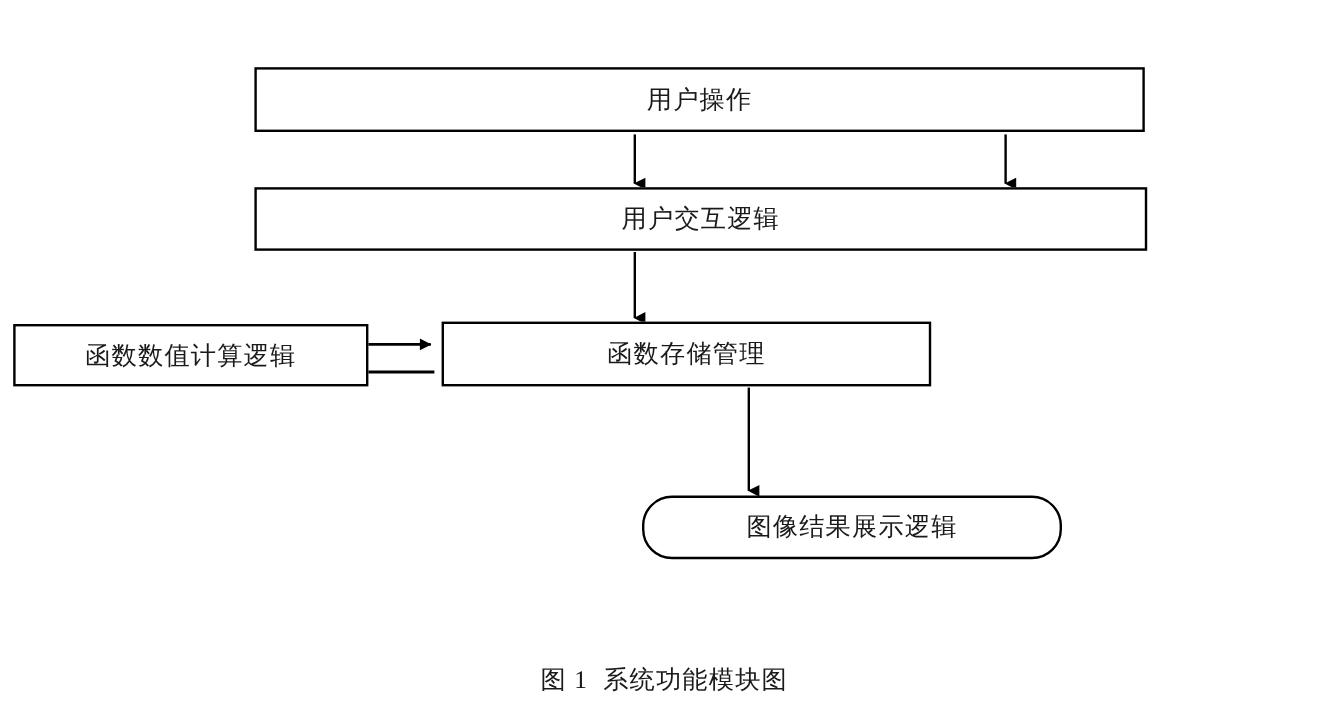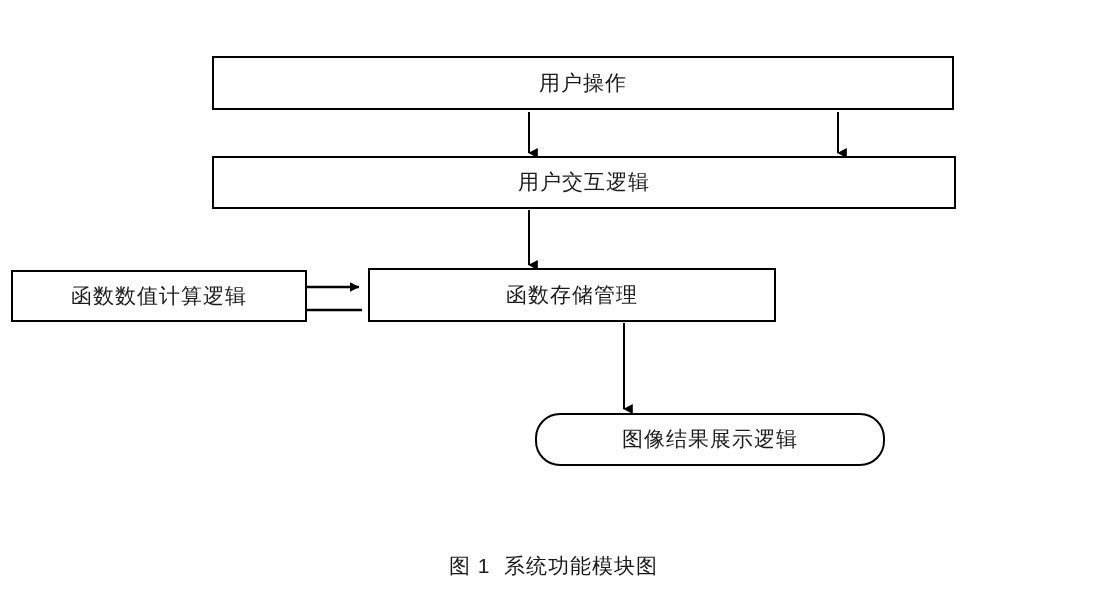--- a/index.html
+++ b/index.html
@@ -44,21 +44,21 @@
     width: 1107px;
     height: 599px;
     pointer-events: none;
   }
   .caption {
     position: absolute;
     left: 0;
     top: 552px;
     width: 1107px;
     text-align: center;
-    font-family: Liberation Sans, sans-serif;
+    font-family: Liberation Serif, serif;
     font-size: 21px;
     letter-spacing: 1px;
     color: #1a1a1a;
     white-space: pre;
   }
 </style>
 </head>
 <body>
 
 <div id="canvas">

